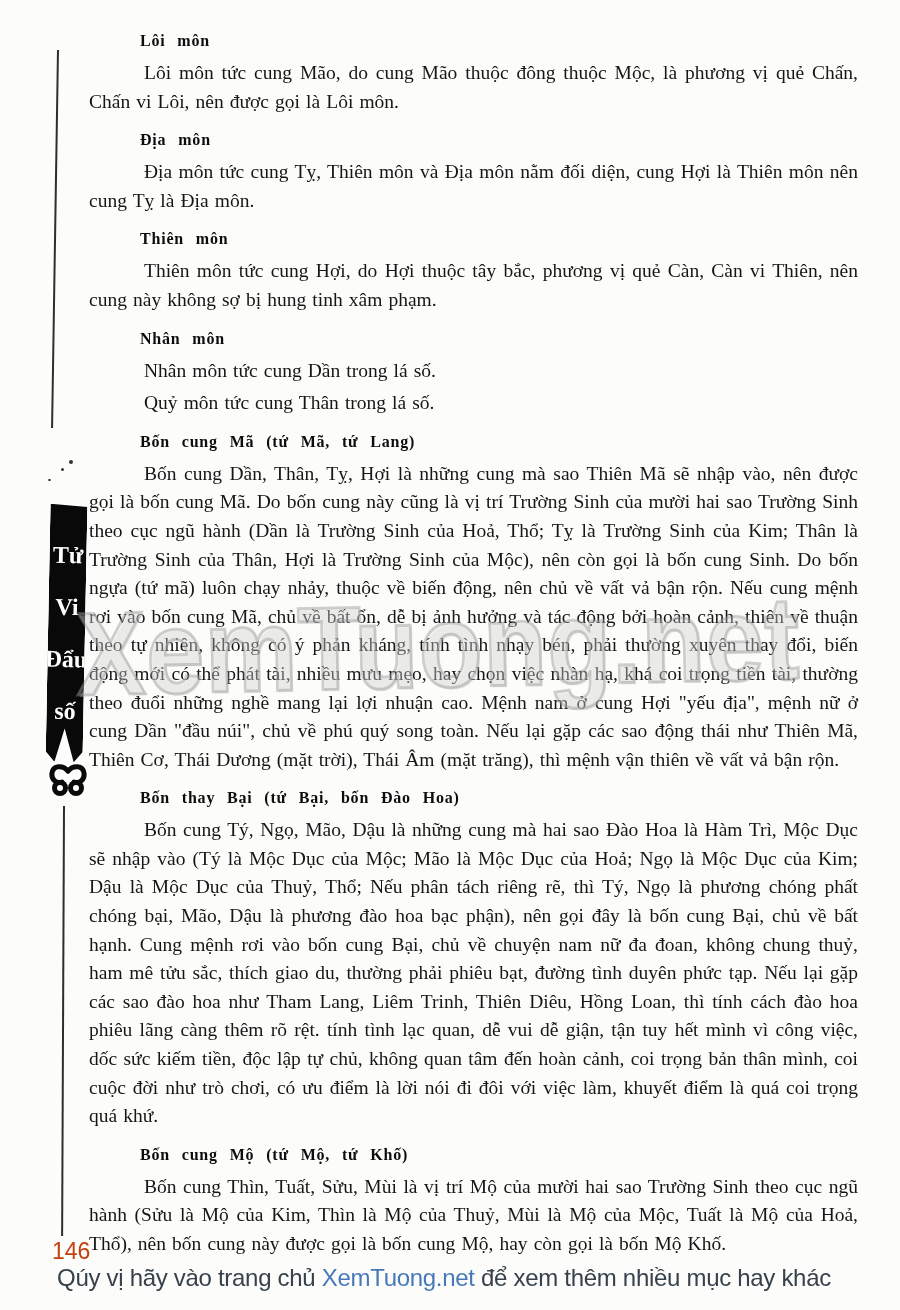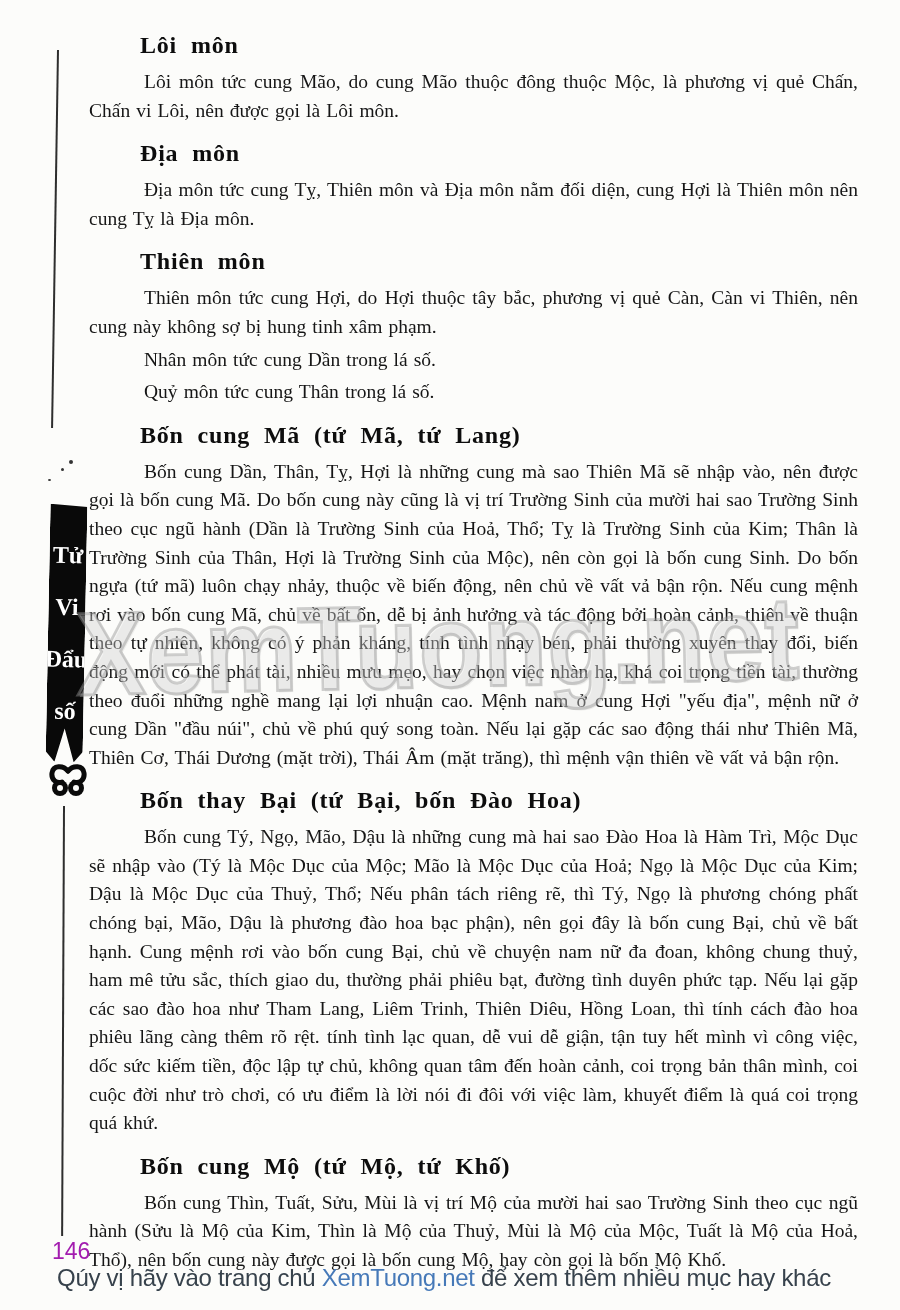--- a/index.html
+++ b/index.html
@@ -4,21 +4,21 @@
 <style>
   html,body{margin:0;padding:0;background:#e9e9e9;}
   #page{
     position:relative;width:900px;height:1310px;margin:0 auto;
     background:#fcfcfa;overflow:hidden;
     font-family:"Liberation Serif", serif;color:#161616;
   }
   
   .content{position:absolute;left:85px;right:38px;top:32px;z-index:1;}
   .sec-heading{
-    font-size:24px;font-weight:bold;color:#0d0d0d;
+    font-size:16px;font-weight:bold;color:#0d0d0d;
     margin:15px 0 9px 55px;letter-spacing:.8px;word-spacing:7px;
   }
   .section:first-child .sec-heading{margin-top:0;}
   .sec-body{
     font-size:19.5px;line-height:28.6px;margin:4px;
     text-align:justify;text-indent:55px;word-spacing:1.2px;
   }
   
   .margin-line{position:absolute;width:2px;background:#2e2e2e;z-index:2;}
   .margin-line.upper{left:57px;top:50px;height:378px;transform:rotate(.9deg);transform-origin:top center;}
@@ -45,21 +45,21 @@
     font-family:"Liberation Sans",sans-serif;font-weight:bold;
     font-size:118px;letter-spacing:1px;white-space:nowrap;
     color:rgba(215,215,215,0.16);
     -webkit-text-stroke:3px rgba(150,150,150,0.45);
     text-shadow:2px 2px 0 rgba(205,205,205,0.30);
     transform:rotate(-1.3deg) scaleX(0.88);transform-origin:left center;
   }
   
   .page-number{
     position:absolute;left:52px;top:1238px;z-index:4;
-    font-family:"Liberation Sans",sans-serif;font-size:23px;color:#a21caf;
+    font-family:"Liberation Sans",sans-serif;font-size:23px;color:#c2410c;
   }
   .footer{
     position:absolute;left:0;right:12px;top:1264px;z-index:4;text-align:center;
     font-family:"Liberation Sans",sans-serif;font-size:24px;
     color:#37424c;letter-spacing:-.3px;white-space:nowrap;
   }
   .footer .site{color:#4679b8;}
 </style>
 </head>
 <body>
@@ -96,20 +96,21 @@
     </div>
     <div class="section">
       <h2 class="sec-heading">Địa môn</h2>
       <p class="sec-body">Địa môn tức cung Tỵ, Thiên môn và Địa môn nằm đối diện, cung Hợi là Thiên môn nên cung Tỵ là Địa môn.</p>
     </div>
     <div class="section">
       <h2 class="sec-heading">Thiên môn</h2>
       <p class="sec-body">Thiên môn tức cung Hợi, do Hợi thuộc tây bắc, phương vị quẻ Càn, Càn vi Thiên, nên cung này không sợ bị hung tinh xâm phạm.</p>
     </div>
     <div class="section">
+      <h2 class="sec-heading">Nhân môn</h2>
       <p class="sec-body">Nhân môn tức cung Dần trong lá số.</p>
     </div>
     <div class="section">
       <p class="sec-body">Quỷ môn tức cung Thân trong lá số.</p>
     </div>
     <div class="section">
       <h2 class="sec-heading">Bốn cung Mã (tứ Mã, tứ Lang)</h2>
       <p class="sec-body">Bốn cung Dần, Thân, Tỵ, Hợi là những cung mà sao Thiên Mã sẽ nhập vào, nên được gọi là bốn cung Mã. Do bốn cung này cũng là vị trí Trường Sinh của mười hai sao Trường Sinh theo cục ngũ hành (Dần là Trường Sinh của Hoả, Thổ; Tỵ là Trường Sinh của Kim; Thân là Trường Sinh của Thân, Hợi là Trường Sinh của Mộc), nên còn gọi là bốn cung Sinh. Do bốn ngựa (tứ mã) luôn chạy nhảy, thuộc về biến động, nên chủ về vất vả bận rộn. Nếu cung mệnh rơi vào bốn cung Mã, chủ về bất ổn, dễ bị ảnh hưởng và tác động bởi hoàn cảnh, thiên về thuận theo tự nhiên, không có ý phản kháng, tính tình nhạy bén, phải thường xuyên thay đổi, biến động mới có thể phát tài, nhiều mưu mẹo, hay chọn việc nhàn hạ, khá coi trọng tiền tài, thường theo đuổi những nghề mang lại lợi nhuận cao. Mệnh nam ở cung Hợi "yếu địa", mệnh nữ ở cung Dần "đầu núi", chủ về phú quý song toàn. Nếu lại gặp các sao động thái như Thiên Mã, Thiên Cơ, Thái Dương (mặt trời), Thái Âm (mặt trăng), thì mệnh vận thiên về vất vả bận rộn.</p>
     </div>
     <div class="section">

